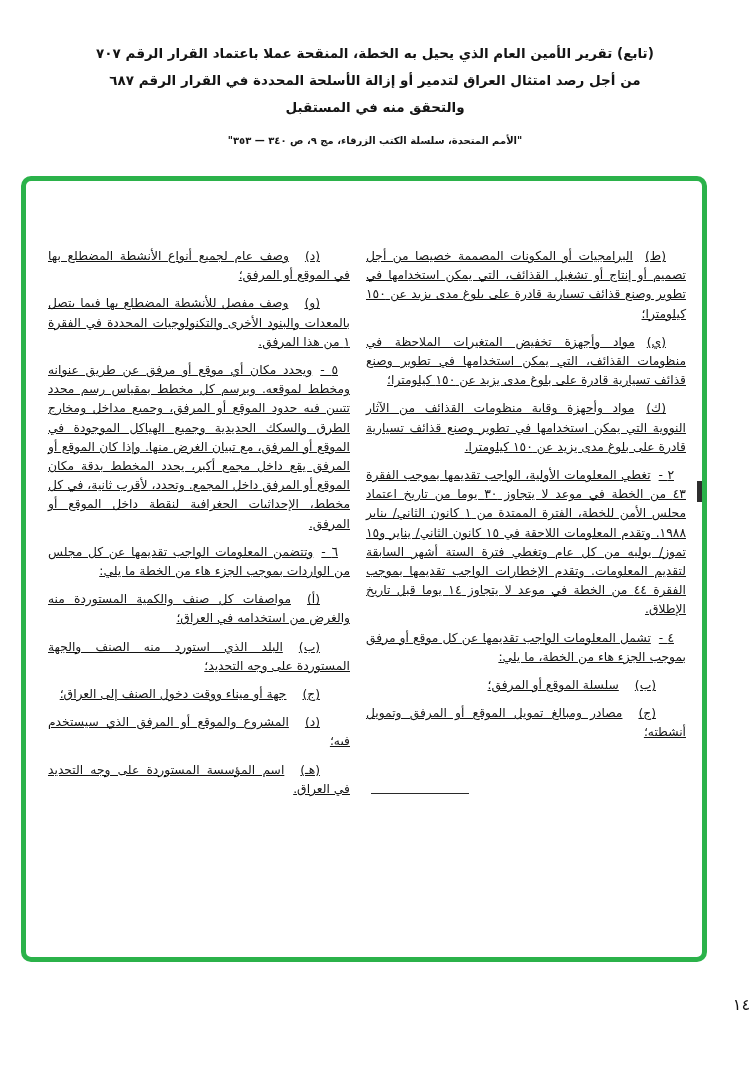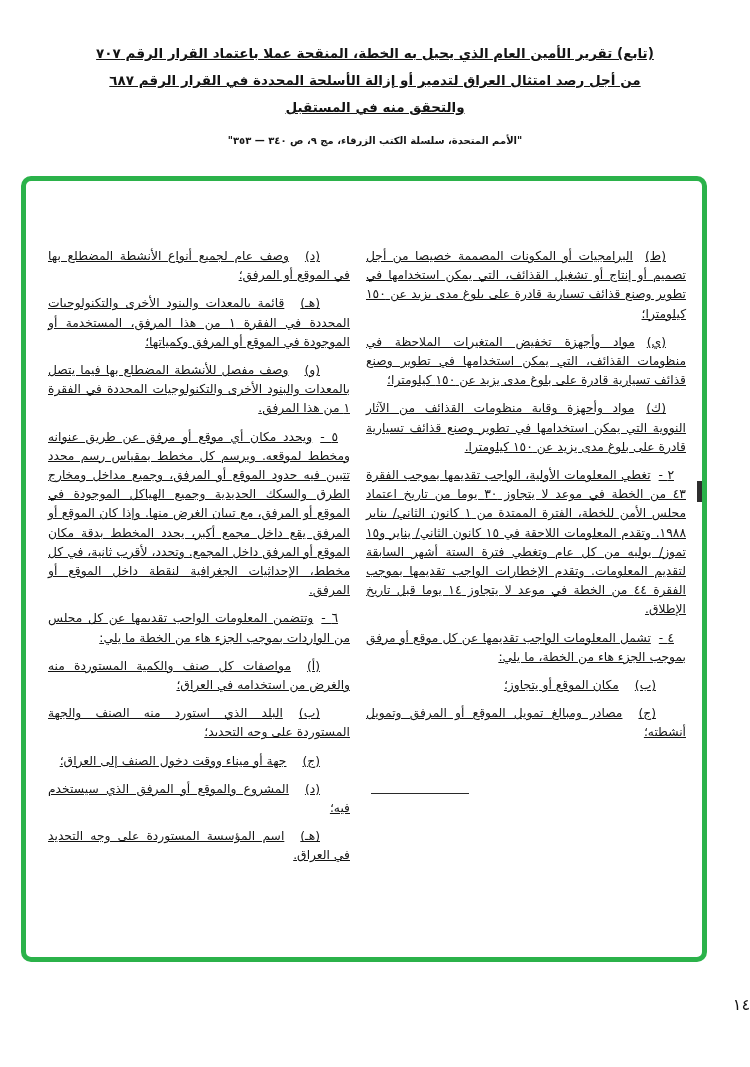--- a/index.html
+++ b/index.html
@@ -9,21 +9,21 @@
     font-family:"DejaVu Sans", sans-serif; color:#141414;
     overflow:hidden;
   }
   .page { position:absolute; inset:0; background:#fff; }
 
   
   .doc-header {
     position:absolute; top:40px; left:0; width:100%;
     text-align:center; direction:rtl; font-weight:bold;
   }
-  .h-line { font-size:13.5px; line-height:27px; letter-spacing:0.2px;text-decoration:underline; }
+  .h-line { font-size:13.5px; line-height:27px; letter-spacing:0.2px; }
   .h-source { font-size:10px; line-height:14px; margin-top:13px; font-weight:bold; }
 
   
   .green-box {
     position:absolute; left:21px; top:176px; width:686px; height:786px;
     border:5px solid #2bb24a; border-radius:10px; background:#fff;
     overflow:hidden;
   }
   .columns {
     position:absolute; top:66px; left:32px; right:16px;
@@ -73,26 +73,25 @@
   </header>
 
   <div class="green-box">
     <div class="columns">
       <div class="col col-right">
           <p class="para letter"><span class="plabel">(ط)</span><span class="ptext">البرامجيات أو المكونات المصممة خصيصا من أجل تصميم أو إنتاج أو تشغيل القذائف، التي يمكن استخدامها في تطوير وصنع قذائف تسيارية قادرة على بلوغ مدى يزيد عن ١٥٠ كيلومترا؛</span></p>
           <p class="para letter"><span class="plabel">(ي)</span><span class="ptext">مواد وأجهزة تخفيض المتغيرات الملاحظة في منظومات القذائف، التي يمكن استخدامها في تطوير وصنع قذائف تسيارية قادرة على بلوغ مدى يزيد عن ١٥٠ كيلومترا؛</span></p>
           <p class="para letter"><span class="plabel">(ك)</span><span class="ptext">مواد وأجهزة وقاية منظومات القذائف من الآثار النووية التي يمكن استخدامها في تطوير وصنع قذائف تسيارية قادرة على بلوغ مدى يزيد عن ١٥٠ كيلومترا.</span></p>
           <p class="para num"><span class="plabel">٢ -</span><span class="ptext">تغطي المعلومات الأولية، الواجب تقديمها بموجب الفقرة ٤٣ من الخطة في موعد لا يتجاوز ٣٠ يوما من تاريخ اعتماد مجلس الأمن للخطة، الفترة الممتدة من ١ كانون الثاني/ يناير ١٩٨٨. وتقدم المعلومات اللاحقة في ١٥ كانون الثاني/ يناير و١٥ تموز/ يوليه من كل عام وتغطي فترة الستة أشهر السابقة لتقديم المعلومات. وتقدم الإخطارات الواجب تقديمها بموجب الفقرة ٤٤ من الخطة في موعد لا يتجاوز ١٤ يوما قبل تاريخ الإطلاق.</span></p>
           <p class="para num"><span class="plabel">٤ -</span><span class="ptext">تشمل المعلومات الواجب تقديمها عن كل موقع أو مرفق بموجب الجزء هاء من الخطة، ما يلي:</span></p>
-          <p class="para sub"><span class="plabel">(ب)</span><span class="ptext">مكان الموقع أو يتجاوز؛</span></p>
+          <p class="para sub"><span class="plabel">(ب)</span><span class="ptext">سلسلة الموقع أو المرفق؛</span></p>
           <p class="para sub"><span class="plabel">(ج)</span><span class="ptext">مصادر ومبالغ تمويل الموقع أو المرفق وتمويل أنشطته؛</span></p>
         </div>
       <div class="col col-left">
           <p class="para sub"><span class="plabel">(د)</span><span class="ptext">وصف عام لجميع أنواع الأنشطة المضطلع بها في الموقع أو المرفق؛</span></p>
-          <p class="para sub"><span class="plabel">(هـ)</span><span class="ptext">قائمة بالمعدات والبنود الأخرى والتكنولوجيات المحددة في الفقرة ١ من هذا المرفق، المستخدمة أو الموجودة في الموقع أو المرفق وكمياتها؛</span></p>
           <p class="para sub"><span class="plabel">(و)</span><span class="ptext">وصف مفصل للأنشطة المضطلع بها فيما يتصل بالمعدات والبنود الأخرى والتكنولوجيات المحددة في الفقرة ١ من هذا المرفق.</span></p>
           <p class="para num"><span class="plabel">٥ -</span><span class="ptext">ويحدد مكان أي موقع أو مرفق عن طريق عنوانه ومخطط لموقعه. ويرسم كل مخطط بمقياس رسم محدد تتبين فيه حدود الموقع أو المرفق، وجميع مداخل ومخارج الطرق والسكك الحديدية وجميع الهياكل الموجودة في الموقع أو المرفق، مع تبيان الغرض منها. وإذا كان الموقع أو المرفق يقع داخل مجمع أكبر، يحدد المخطط بدقة مكان الموقع أو المرفق داخل المجمع. وتحدد، لأقرب ثانية، في كل مخطط، الإحداثيات الجغرافية لنقطة داخل الموقع أو المرفق.</span></p>
           <p class="para num"><span class="plabel">٦ -</span><span class="ptext">وتتضمن المعلومات الواجب تقديمها عن كل مجلس من الواردات بموجب الجزء هاء من الخطة ما يلي:</span></p>
           <p class="para sub"><span class="plabel">(أ)</span><span class="ptext">مواصفات كل صنف والكمية المستوردة منه والغرض من استخدامه في العراق؛</span></p>
           <p class="para sub"><span class="plabel">(ب)</span><span class="ptext">البلد الذي استورد منه الصنف والجهة المستوردة على وجه التحديد؛</span></p>
           <p class="para sub"><span class="plabel">(ج)</span><span class="ptext">جهة أو ميناء ووقت دخول الصنف إلى العراق؛</span></p>
           <p class="para sub"><span class="plabel">(د)</span><span class="ptext">المشروع والموقع أو المرفق الذي سيستخدم فيه؛</span></p>
           <p class="para sub"><span class="plabel">(هـ)</span><span class="ptext">اسم المؤسسة المستوردة على وجه التحديد في العراق.</span></p>
         </div>
     </div>

